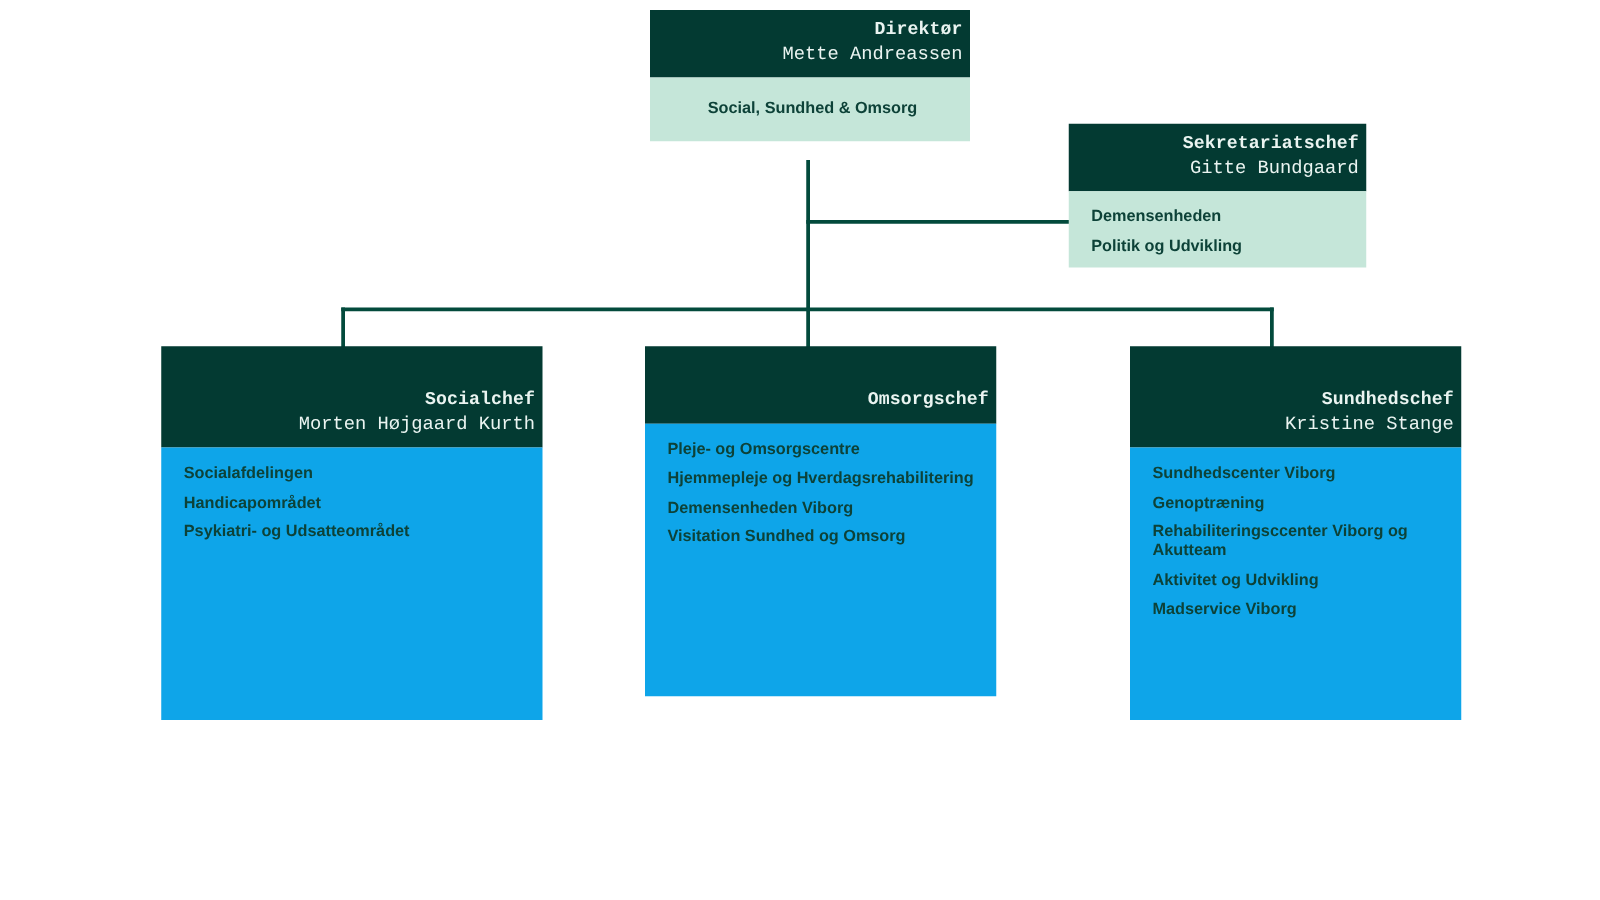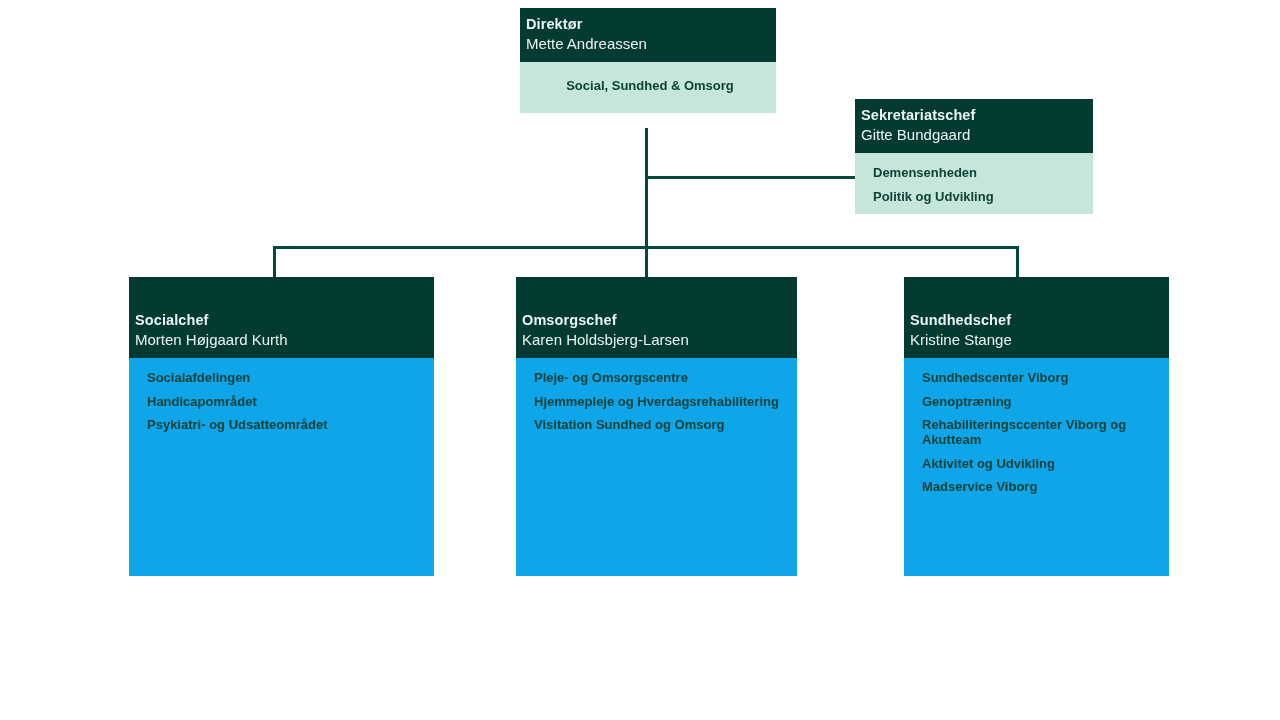--- a/index.html
+++ b/index.html
@@ -15,23 +15,24 @@
     width: 1280px;
     height: 720px;
   }
 
   
   .node { position: absolute; }
 
   .node-header {
     background: #033A32;
     color: #eaf4f1;
-    text-align: left;
+    text-align: right;
     padding: 7px 6px 9px 6px;
     line-height: 1.30;
+    font-family: Liberation Mono, monospace;
   }
   .node-title {
     display: block;
     font-weight: bold;
     font-size: 14.5px;
     letter-spacing: 0.1px;
   }
   .node-person {
     display: block;
     font-size: 15px;
@@ -107,25 +108,25 @@
     <div class="node-body tall" style="height:218px;">
       <div class="unit">Socialafdelingen</div>
       <div class="unit">Handicapområdet</div>
       <div class="unit">Psykiatri- og Udsatteområdet</div>
     </div>
   </div>
 
   <div class="node" style="left:516px; top:277px; width:281px;">
     <div class="node-header tall">
       <span class="node-title">Omsorgschef</span>
-      <span class="node-person">Karen Holdsbjerg-Larsen</span>
     </div>
     <div class="node-body tall" style="height:218px;">
       <div class="unit">Pleje- og Omsorgscentre</div>
       <div class="unit">Hjemmepleje og Hverdagsrehabilitering</div>
+      <div class="unit">Demensenheden Viborg</div>
       <div class="unit">Visitation Sundhed og Omsorg</div>
     </div>
   </div>
 
   <div class="node" style="left:888px; top:277px; width:265px;margin-left:16px;">
     <div class="node-header tall">
       <span class="node-title">Sundhedschef</span>
       <span class="node-person">Kristine Stange</span>
     </div>
     <div class="node-body tall" style="height:218px;">

